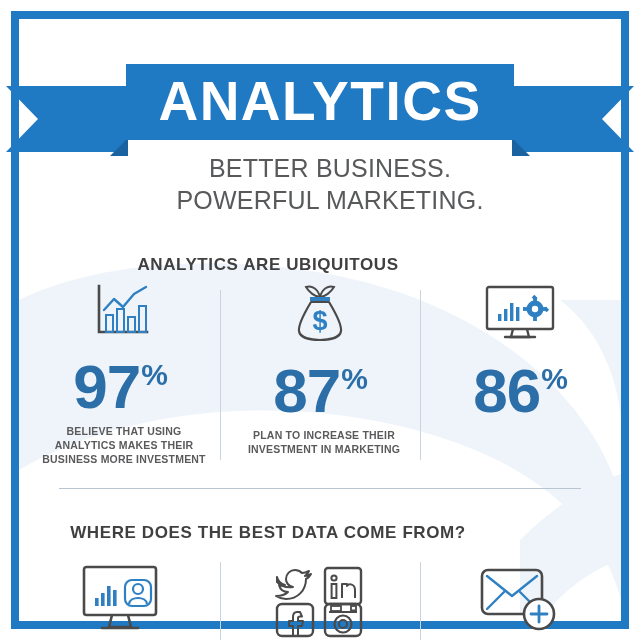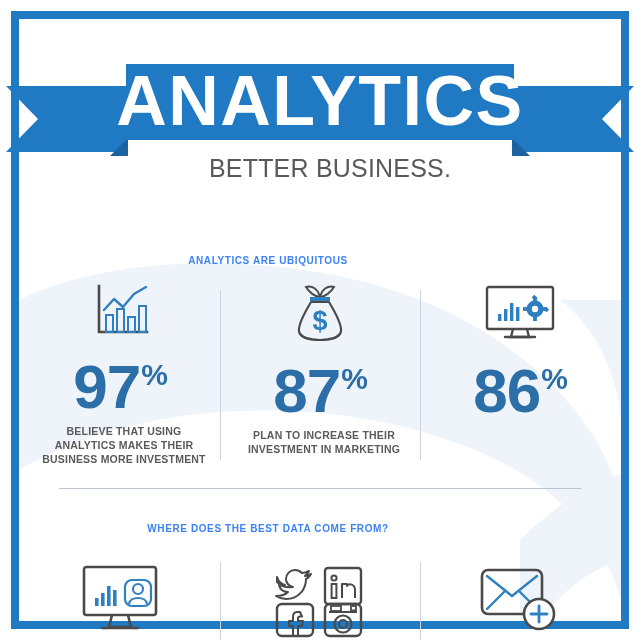--- a/index.html
+++ b/index.html
@@ -59,21 +59,21 @@
   .banner-svg { display: block; }
   .banner-title {
     position: absolute;
     left: 0;
     top: 64px;
     width: 640px;
     height: 74px;
     line-height: 74px;
     text-align: center;
     color: #ffffff;
-    font-size: 70px;
+    font-size: 55px;
     font-weight: bold;
     letter-spacing: 1.5px;
     font-family: "Liberation Sans", sans-serif;
   }
 
   
   .subtitle {
     position: absolute;
     left: 0;
     top: 152px;
@@ -85,22 +85,22 @@
     font-weight: normal;
     letter-spacing: 0.2px;
     padding-left: 20px;
   }
 
   
   .section-heading {
     position: absolute;
     width: 536px;
     text-align: center;
-    color: #3b82f6;
-    font-size: 10px;
+    color: #404040;
+    font-size: 17px;
     font-weight: bold;
     letter-spacing: 0.6px;
   }
   #heading-ubiquitous { top: 255px; }
   #heading-bestdata   { top: 523px; }
 
   
   .stats-row {
     position: absolute;
     left: 20px;
@@ -224,20 +224,21 @@
 
         <path d="M 512,74 L 512,92 L 530,92 Z" fill="#1a63a0"></path>
 
         <rect x="126" y="0" width="388" height="76" fill="#2079c3"></rect>
       </svg>
     </div>
     <div class="banner-title">ANALYTICS</div>
 
     <div class="subtitle">
       <div>BETTER BUSINESS.</div>
+      <div>POWERFUL MARKETING.</div>
     </div>
 
     <div class="section-heading" id="heading-ubiquitous">ANALYTICS ARE UBIQUITOUS</div>
 
     <div class="stats-row">
 
       <div class="stat-col">
         <div class="stat-icon">
           <svg width="62" height="58" viewBox="0 0 62 58" xmlns="http://www.w3.org/2000/svg" aria-hidden="true">
             <path d="M 10,4 L 10,50 L 58,50" stroke="#4a4a4a" stroke-width="2.6" fill="none" stroke-linecap="square"></path>

